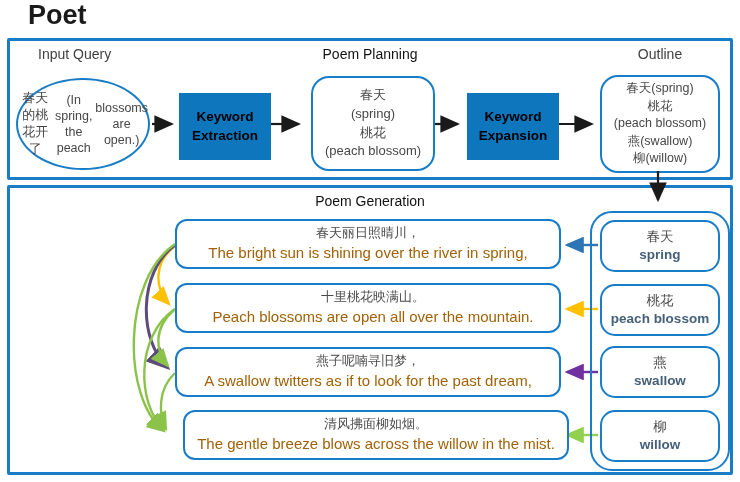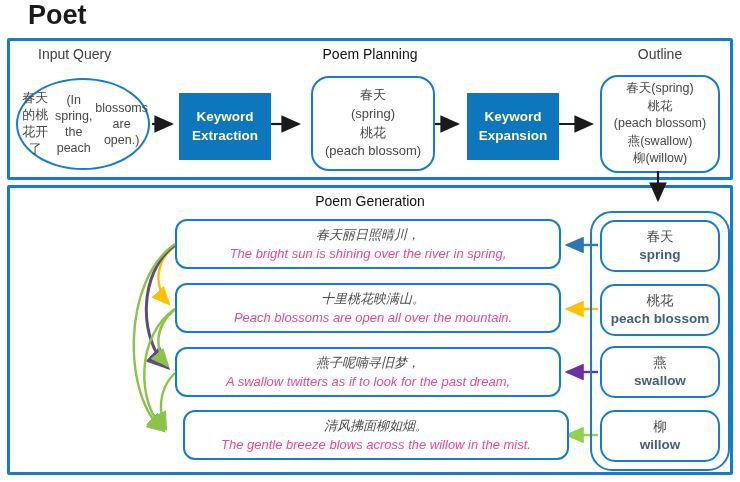--- a/index.html
+++ b/index.html
@@ -11,34 +11,34 @@
   #planning-panel{left:7px;top:38px;width:720px;height:136px;}
   #generation-panel{left:7px;top:185px;width:720px;height:284px;}
 
   .panel-label{position:absolute;top:5px;font-size:14px;color:#404040;}
   .panel-label.bold{font-weight:normal;color:#111;}
   .center-label{left:50%;transform:translateX(-50%);}
 
   .ellipse{position:absolute;left:6px;top:37px;width:134px;height:92px;border:2.5px solid #187DC6;
            border-radius:50%;display:flex;flex-direction:row;justify-content:center;align-items:center;
            text-align:center;font-size:12.5px;line-height:1.3;color:#474747;box-sizing:border-box;}
-  .process{position:absolute;width:92px;height:67px;background:#0E76BD;color:#fef9c3;
+  .process{position:absolute;width:92px;height:67px;background:#0E76BD;color:#000000;
            display:flex;flex-direction:column;justify-content:center;align-items:center;
            font-size:13.5px;font-weight:600;line-height:1.35;text-align:center;}
   .rbox{position:absolute;border:2.5px solid #187DC6;border-radius:18px;background:#fff;
         display:flex;flex-direction:column;justify-content:center;align-items:center;
         text-align:center;color:#474747;box-sizing:border-box;}
   #keywords-box{left:301px;top:35px;width:124px;height:95px;font-size:13px;line-height:1.45;}
   #outline-box{left:590px;top:34px;width:120px;height:98px;font-size:12.5px;line-height:1.4;}
 
   .poem-box{position:absolute;left:165px;width:386px;height:50px;border:2px solid #187DC6;border-radius:12px;
             background:#fff;display:flex;flex-direction:column;justify-content:center;align-items:center;
-            text-align:center;box-sizing:border-box;font-style:italic;}
+            text-align:center;box-sizing:border-box;}
   .poem-zh{font-size:13px;color:#4a4a4a;line-height:1.45;}
-  .poem-en{font-size:13px;color:#ec4899;line-height:1.35;}
+  .poem-en{font-size:15px;color:#a16207;line-height:1.35;}
 
   #keyword-group{position:absolute;left:580px;top:23px;width:140px;height:260px;
                  border:2.5px solid #187DC6;border-radius:22px;box-sizing:border-box;}
   .kw-box{position:absolute;left:590px;width:120px;height:52px;border:2px solid #187DC6;border-radius:15px;
           background:#fff;display:flex;flex-direction:column;justify-content:center;align-items:center;
           text-align:center;box-sizing:border-box;}
   .kw-zh{font-size:13.5px;color:#4a4a4a;line-height:1.35;}
   .kw-en{font-size:13.5px;color:#44607a;line-height:1.3;font-weight:bold;}
 
   svg.overlay{position:absolute;left:0;top:0;pointer-events:none;}

